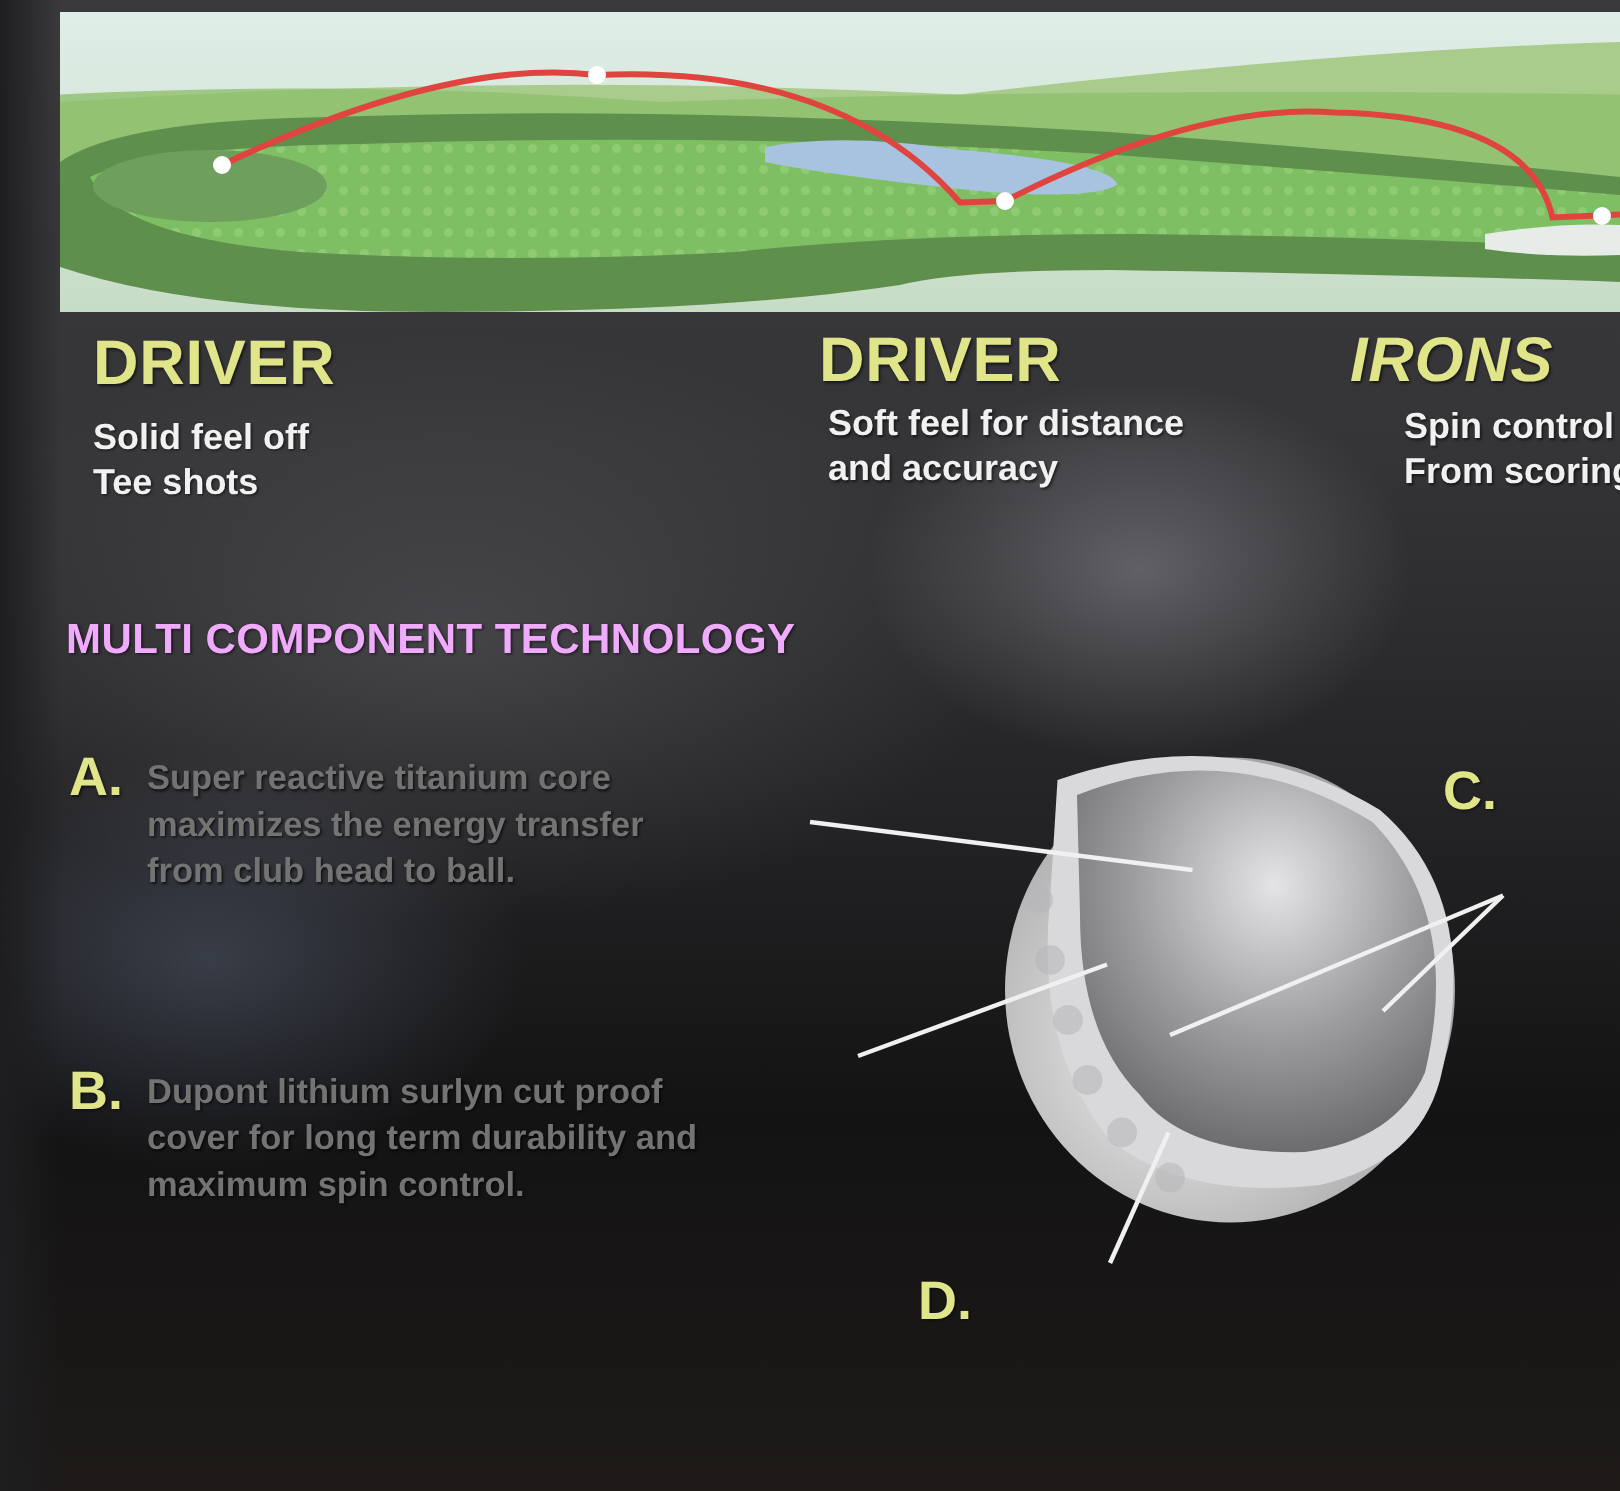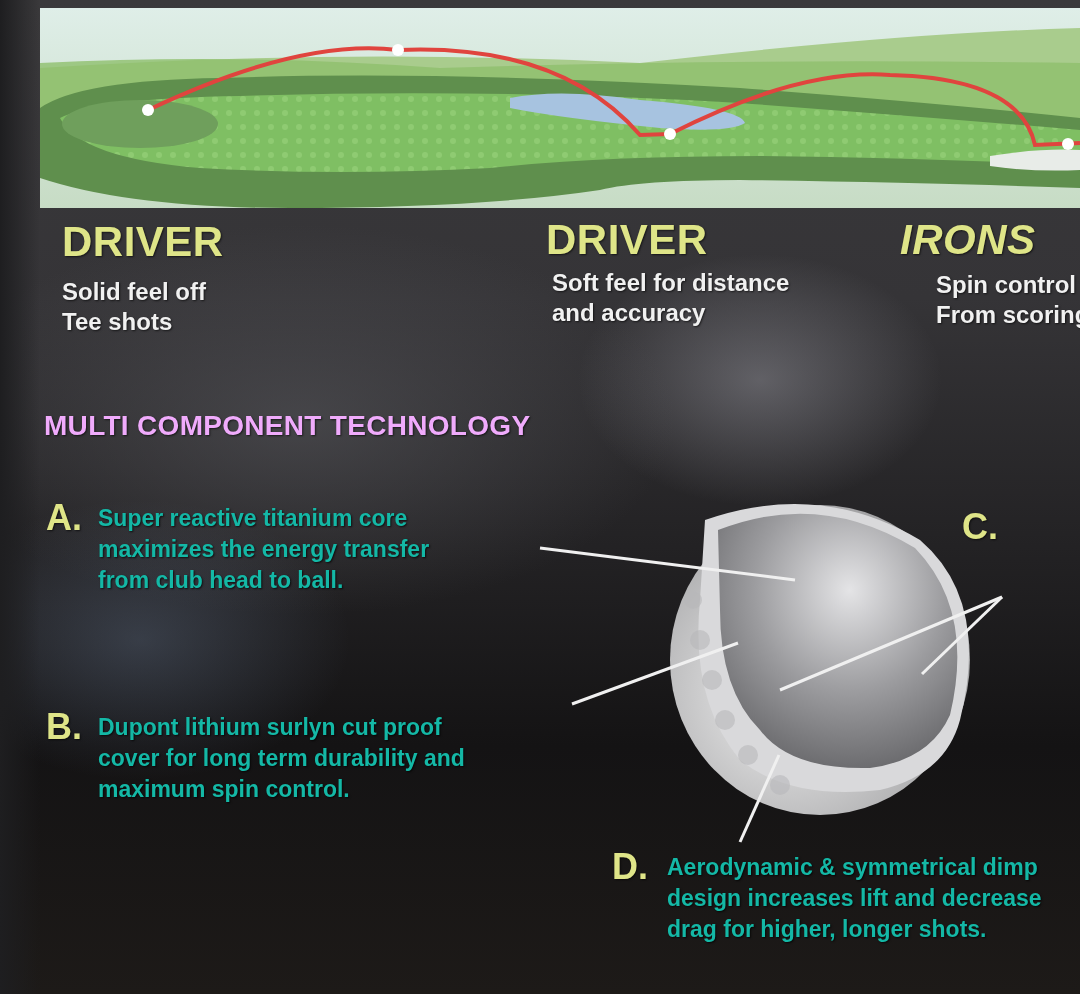--- a/index.html
+++ b/index.html
@@ -38,21 +38,21 @@
     position:absolute; left:44px; top:410px; font-weight:bold; font-size:28px; color:#f0abfc;
     text-shadow:1px 1px 2px rgba(0,0,0,0.6); letter-spacing:0.3px;
   }
   .feature { position:absolute; }
   .feature .letter {
     position:absolute; left:0; top:-6px; font-weight:bold; font-size:36px; color:#dfe588;
     text-shadow:1px 1px 2px rgba(0,0,0,0.6);
   }
   .feature .text {
     position:absolute; left:52px; top:0; font-weight:bold; font-size:23px; line-height:31px;
-    color:#14b8a6; white-space:pre-line; text-shadow:1px 1px 2px rgba(0,0,0,0.7);
+    color:#737373; white-space:pre-line; text-shadow:1px 1px 2px rgba(0,0,0,0.7);
   }
   .ball-diagram { position:absolute; left:0; top:0; width:1080px; height:994px; pointer-events:none; }
 </style>
 </head>
 <body>
 
 <div class="bg"></div>
 <div class="left-edge"></div>
 
 <div class="course">
@@ -142,16 +142,13 @@
 cover for long term durability and
 maximum spin control.</span>
 </div>
 
 <div class="feature" style="left:962px; top:512px; width:118px; height:125px; overflow:hidden;">
   <span class="letter">C.</span>
 </div>
 
 <div class="feature" style="left:612px; top:852px; width:468px; height:100px; overflow:hidden;">
   <span class="letter">D.</span>
-  <span class="text" style="left:55px; white-space:pre;">Aerodynamic &amp; symmetrical dimp
-design increases lift and decrease
-drag for higher, longer shots.</span>
 </div>
 
 </body></html>

